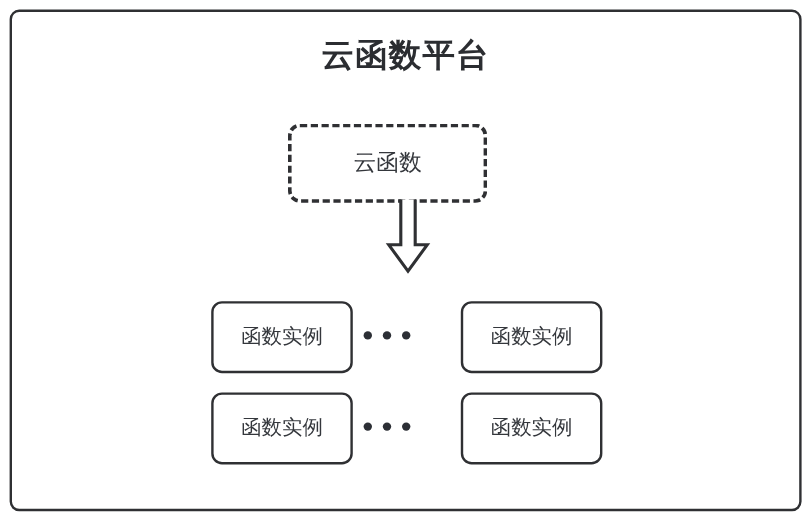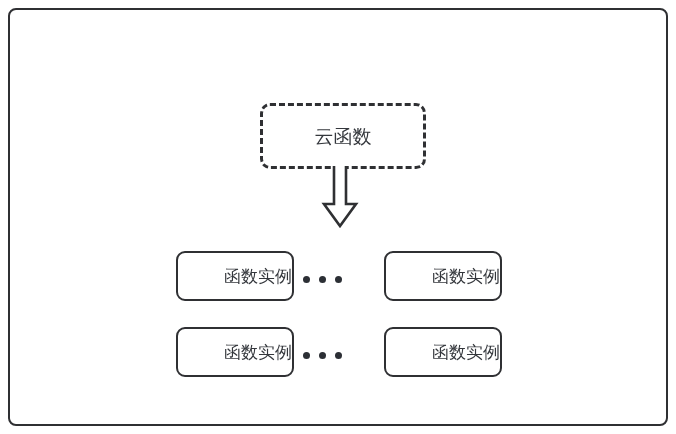--- a/index.html
+++ b/index.html
@@ -38,21 +38,21 @@
     text-align: center;
     font-size: 27px;
     font-weight: bold;
     color: #2b2d31;
     letter-spacing: 1px;
     line-height: 38px;
   }
   
   .cloud-fn-box {
     position: absolute;
-    left: 260px;
+    left: 240px;
     top: 103px;
     width: 166px;
     height: 66px;
     box-sizing: border-box;
     border: 3px dashed #2f3033;
     border-radius: 10px;
     background: #ffffff;
     display: flex;
     align-items: center;
     justify-content: center;
@@ -68,27 +68,27 @@
     left: 320px;
     top: 166px;
     width: 40px;
     height: 64px;
   }
   
   .inst-box {
     position: absolute;
     box-sizing: border-box;
     width: 118px;
-    height: 50px;
+    height: 60px;
     border: 2.5px solid #2f3033;
     border-radius: 9px;
     background: #ffffff;
     display: flex;
     align-items: center;
-    justify-content: flex-end;
+    justify-content: center;
   }
   .inst-label {
     font-size: 17px;
     color: #34373c;
     line-height: 1;
   }
   .r1c1 { left: 176px; top: 251px; }
   .r1c2 { left: 384px; top: 251px; }
   .r2c1 { left: 176px; top: 327px; }
   .r2c2 { left: 384px; top: 327px; }
@@ -122,20 +122,21 @@
     user-select: none;
   }
 </style>
 </head>
 <body>
 
 <div id="canvas">
 
   <div class="platform-box"></div>
 
+  <div class="platform-title">云函数平台</div>
 
   <div class="cloud-fn-box">
     <span class="cloud-fn-label">云函数</span>
   </div>
 
   <div class="down-arrow">
     <svg width="40" height="64" viewBox="0 0 40 64" xmlns="http://www.w3.org/2000/svg">
       <path d="M14 0 L14 38 L4 38 L20 60 L36 38 L26 38 L26 0" fill="#ffffff" stroke="#2f3033" stroke-width="2.6" stroke-linejoin="miter"></path>
     </svg>
   </div>

